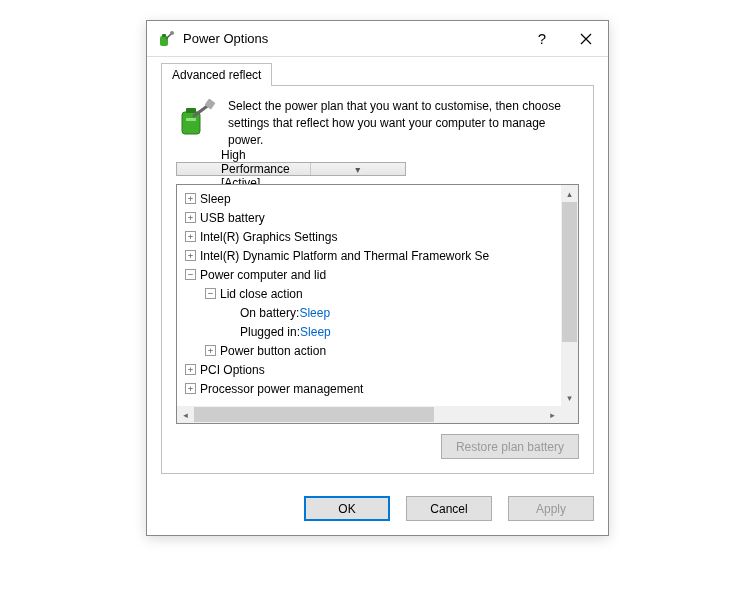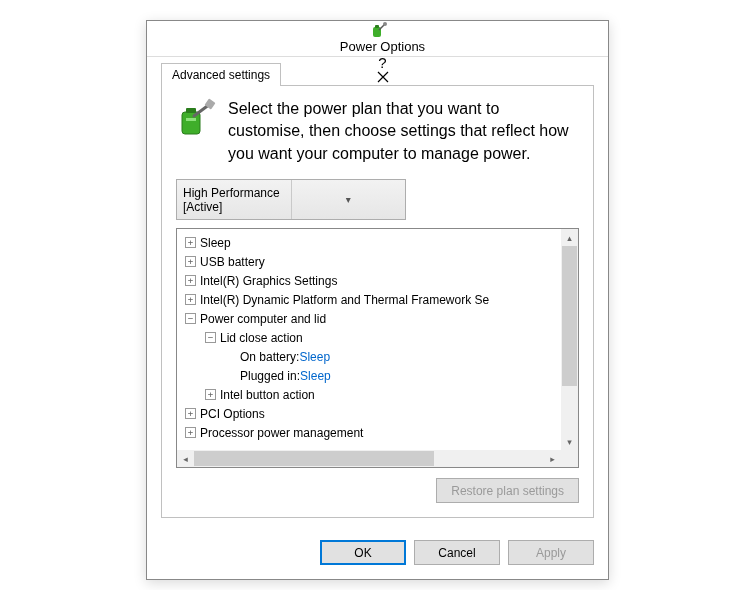--- a/index.html
+++ b/index.html
@@ -17,21 +17,20 @@
     background: #fff;
     box-shadow: 0 3px 12px rgba(0,0,0,0.15);
     margin: 0 auto;
   }
   .titlebar {
     display: flex;
     align-items: center;
     height: 36px;
     padding: 0 0 0 10px;
     border-bottom: 1px solid #ddd;
-    flex-direction: column;
   }
   .titlebar .icon {
     width: 18px; height: 18px;
     margin-right: 8px;
     display: flex; align-items: center; justify-content: center;
   }
   .titlebar .title { flex: 1; font-size: 13px; }
   .titlebar .ctl {
     width: 44px; height: 36px;
     display: flex; align-items: center; justify-content: center;
@@ -52,30 +51,31 @@
     z-index: 2;
     font-size: 12px;
   }
   .tabpanel {
     border: 1px solid #c0c0c0;
     margin-top: -1px;
     padding: 12px 14px 14px 14px;
   }
   .intro { display: flex; gap: 12px; margin-bottom: 14px; }
   .intro-icon { width: 40px; height: 40px; flex-shrink: 0; }
-  .intro-text { font-size: 16px; line-height: 1.4; }
+  .intro-text { font-size: 12px; line-height: 1.4; }
   .combo {
     display: flex; align-items: center;
     border: 1px solid #adadad;
-    height: 41px;
+    height: 14px;
     background: linear-gradient(#f2f2f2,#e6e6e6);
     width: 230px;
     font-size: 12px;
     margin-bottom: 8px;
     cursor: pointer;
+    padding-left: 38px;
   }
   .combo span { padding: 0 6px; flex: 1; }
   .combo .arrow {
     width: 20px;
     display: flex; align-items: center; justify-content: center;
     font-size: 10px; color: #555;
     border-left: 1px solid #c9c9c9;
     height: 100%;
   }
   .tree-wrap {
@@ -168,21 +168,21 @@
   .btn.disabled {
     color: #9a9a9a;
     cursor: default;
   }
   .btn.default {
     border: 1px solid #0078d7;
     outline: 1px solid #0078d7;
     outline-offset: -2px;
   }
   .dlg-buttons {
-    display: flex; gap: 8px; justify-content: flex-end;
+    display: flex; gap: 16px; justify-content: flex-end;
     padding: 10px 14px 14px 14px;
   }
 </style>
 </head>
 <body>
 
 <div class="dialog">
 
   <div class="titlebar">
     <span class="icon">
@@ -197,21 +197,21 @@
     <div class="ctl help">?</div>
     <div class="ctl">
       <svg width="12" height="12" viewBox="0 0 12 12">
         <path d="M1 1 L11 11 M11 1 L1 11" stroke="#000" stroke-width="1.2"></path>
       </svg>
     </div>
   </div>
 
   <div class="body">
     <div class="tabs">
-      <div class="tab">Advanced settings</div>
+      <div class="tab">Advanced reflect</div>
     </div>
     <div class="tabpanel">
 
       <div class="intro">
         <div class="intro-icon">
           <svg viewBox="0 0 40 40" width="40" height="40">
             <rect x="6" y="14" width="18" height="22" rx="3" fill="#3fae2a" stroke="#2a7d1c"></rect>
             <rect x="10" y="10" width="10" height="5" rx="1" fill="#2a7d1c"></rect>
             <rect x="10" y="20" width="10" height="3" fill="#8de27b"></rect>
             <path d="M18 18 L34 6" stroke="#666" stroke-width="3" stroke-linecap="round"></path>
@@ -255,21 +255,21 @@
             <div class="tree-row ind2b">
               <span class="treelabel">On battery: </span>
               <span class="value-link">Sleep</span>
             </div>
             <div class="tree-row ind2b">
               <span class="treelabel">Plugged in: </span>
               <span class="value-link">Sleep</span>
             </div>
             <div class="tree-row ind1">
               <span class="exp">+</span>
-              <span class="treelabel">Intel button action</span>
+              <span class="treelabel">Power button action</span>
             </div>
             <div class="tree-row ind0">
               <span class="exp">+</span>
               <span class="treelabel">PCI Options</span>
             </div>
             <div class="tree-row ind0">
               <span class="exp">+</span>
               <span class="treelabel">Processor power management</span>
             </div>
           </div>
@@ -280,21 +280,21 @@
         </div>
         <div class="hscroll">
           <div class="arrowbtn left">◂</div>
           <div class="thumb"></div>
           <div class="arrowbtn right">▸</div>
         </div>
         <div class="corner"></div>
       </div>
 
       <div class="restore-row">
-        <button class="btn disabled">Restore plan settings</button>
+        <button class="btn disabled">Restore plan battery</button>
       </div>
 
     </div>
   </div>
 
   <div class="dlg-buttons">
     <button class="btn default">OK</button>
     <button class="btn">Cancel</button>
     <button class="btn disabled">Apply</button>
   </div>

